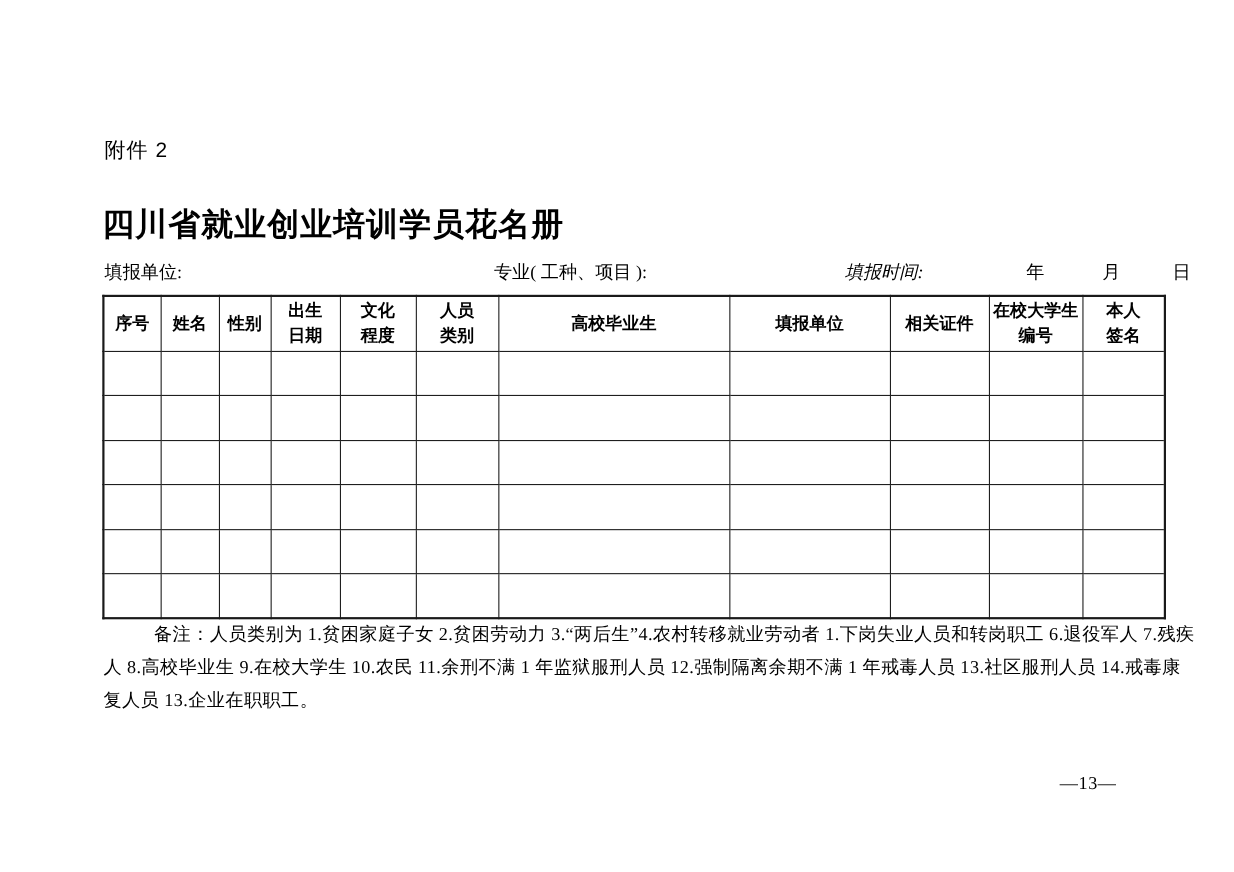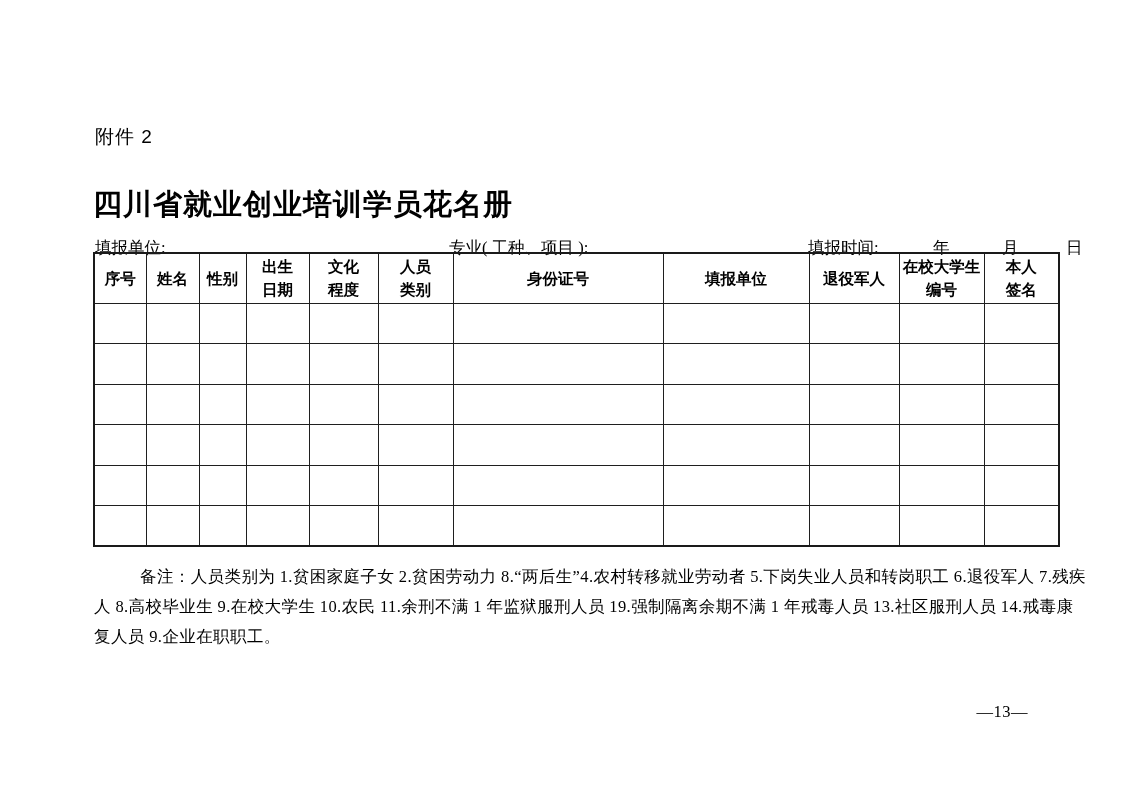--- a/index.html
+++ b/index.html
@@ -35,28 +35,28 @@
     position: absolute;
     left: 0;
     top: 237px;
     width: 994px;
     height: 24px;
     font-size: 16.5px;
   }
   .meta-line span { position: absolute; white-space: nowrap; }
   .m-unit  { left: 95px; }
   .m-major { left: 425px; margin-left: 24px; }
-  .m-time  { left: 808px; }
+  .m-time  { left: 768px; font-style: italic; }
   .m-year  { left: 933px; }
   .m-month { left: 1002px; }
   .m-day   { left: 1066px; }
   table.roster {
     position: absolute;
     left: 93px;
-    top: 252px;
+    top: 268px;
     width: 965px;
     border-collapse: collapse;
     table-layout: fixed;
     border: 2.5px solid #1a1a1a;
   }
   table.roster th, table.roster td {
     border: 1.7px solid #1f1f1f;
     padding: 0;
   }
   table.roster th {
@@ -77,21 +77,21 @@
     width: 934px;
     font-size: 16.5px;
     line-height: 30px;
     letter-spacing: 0.4px;
   }
   .note .note-line { white-space: nowrap; }
   .note .note-line.first { padding-left: 46px; }
   .page-number {
     position: absolute;
     top: 702px;
-    right: 94px;
+    right: 107px;
     font-size: 16.5px;
     letter-spacing: 0.5px;
   }
 </style>
 </head>
 <body>
 
 <div class="attachment">附件 2</div>
 
 <h1 class="doc-title">四川省就业创业培训学员花名册</h1>
@@ -123,23 +123,23 @@
     <tr>
       <th>序号</th>
       <th>姓名</th>
       <th>性别</th>
       <th>出生
 日期</th>
       <th>文化
 程度</th>
       <th>人员
 类别</th>
-      <th>身份证号</th>
+      <th>高校毕业生</th>
       <th>填报单位</th>
-      <th>退役军人</th>
+      <th>相关证件</th>
       <th>在校大学生
 编号</th>
       <th>本人
 签名</th>
     </tr>
   </thead>
   <tbody>
       <tr>
         <td></td>
         <td></td>
@@ -215,18 +215,18 @@
         <td></td>
         <td></td>
         <td></td>
         <td></td>
         <td></td>
       </tr>
     </tbody>
 </table>
 
 <div class="note">
-  <div class="note-line first">备注：人员类别为 1.贫困家庭子女 2.贫困劳动力 8.“两后生”4.农村转移就业劳动者 5.下岗失业人员和转岗职工 6.退役军人 7.残疾</div>
-  <div class="note-line">人 8.高校毕业生 9.在校大学生 10.农民 11.余刑不满 1 年监狱服刑人员 19.强制隔离余期不满 1 年戒毒人员 13.社区服刑人员 14.戒毒康</div>
-  <div class="note-line">复人员 9.企业在职职工。</div>
+  <div class="note-line first">备注：人员类别为 1.贫困家庭子女 2.贫困劳动力 3.“两后生”4.农村转移就业劳动者 1.下岗失业人员和转岗职工 6.退役军人 7.残疾</div>
+  <div class="note-line">人 8.高校毕业生 9.在校大学生 10.农民 11.余刑不满 1 年监狱服刑人员 12.强制隔离余期不满 1 年戒毒人员 13.社区服刑人员 14.戒毒康</div>
+  <div class="note-line">复人员 13.企业在职职工。</div>
 </div>
 
 <div class="page-number">—13—</div>
 
 </body></html>

